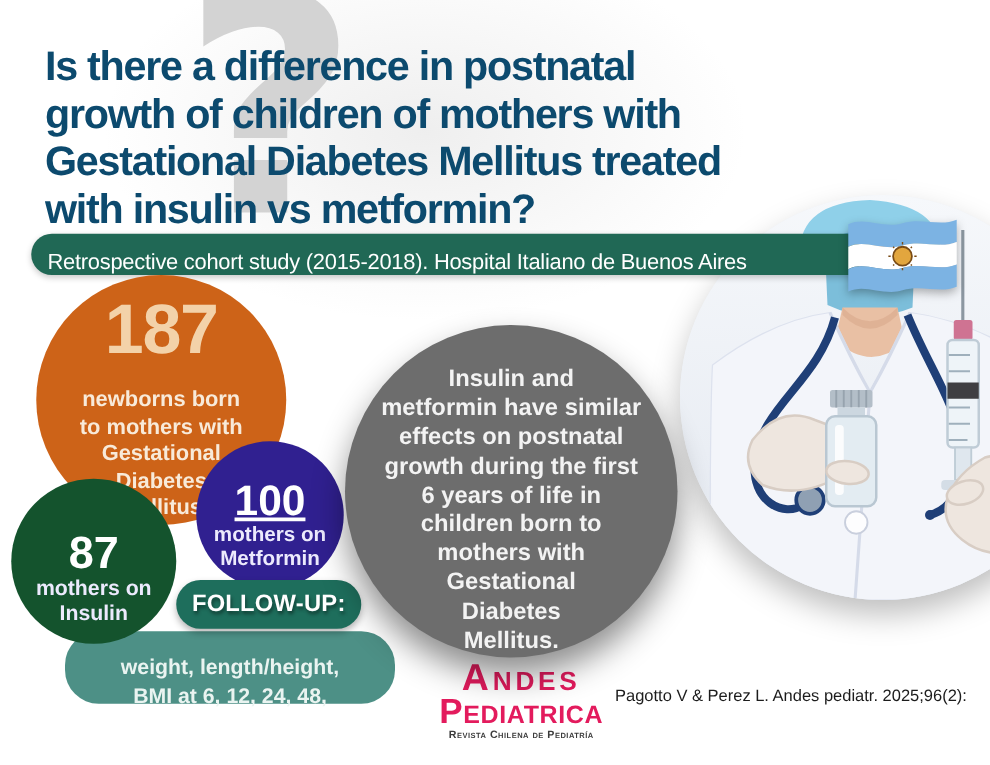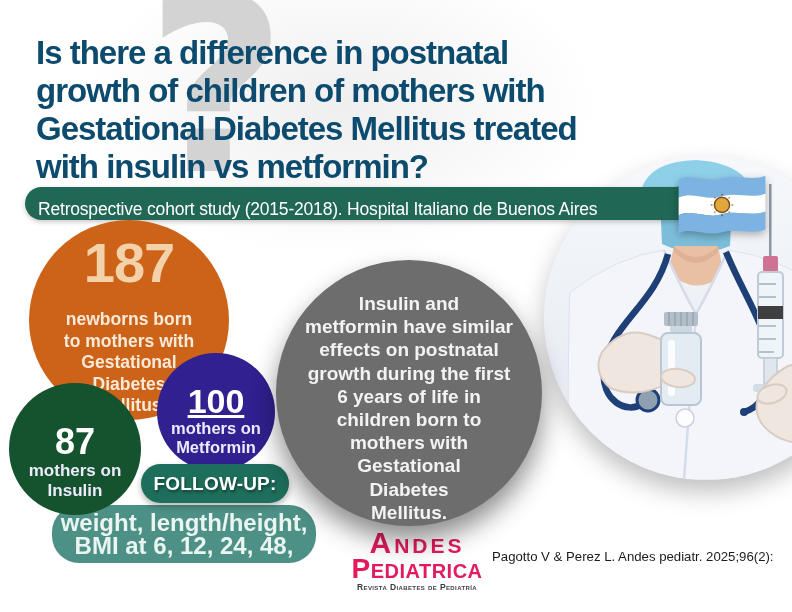--- a/index.html
+++ b/index.html
@@ -64,21 +64,21 @@
     background:#1e6e5c;border-radius:20px;display:flex;align-items:center;justify-content:center;
     box-shadow:0 3px 6px rgba(0,0,0,.3);
   }
   .badge span{color:#ffffff;font-size:19px;font-weight:700;letter-spacing:.2px;
     text-shadow:1px 2px 3px rgba(0,0,0,.45);}
 
   
   .tealbox{
     position:absolute;left:52px;top:505px;width:264px;height:58px;z-index:5;
     background:#4d9086;border-radius:27px;text-align:center;color:#eaf4f1;
-    font-size:24px;line-height:23px;font-weight:600;padding-top:6px;box-sizing:border-box;
+    font-size:17px;line-height:23px;font-weight:600;padding-top:17px;box-sizing:border-box;
   }
 
   
   .gray-circle{
     position:absolute;left:276px;top:260px;width:266px;height:266px;border-radius:50%;
     background:#6d6d6d;z-index:8;box-shadow:0 14px 26px rgba(0,0,0,.45);
     display:flex;align-items:flex-start;justify-content:center;text-align:center;
   }
   .gray-circle p{margin:32px 0 0 0;color:#f3f3f3;font-size:19px;line-height:23.2px;font-weight:700;}
 
@@ -221,20 +221,20 @@
 children born to
 mothers with
 Gestational
 Diabetes
 Mellitus.</p>
   </div>
 
   <div class="logo">
     <div class="logo-andes">Andes</div>
     <div class="logo-pedi">Pediatrica</div>
-    <div class="logo-tag">Revista Diabetes de Pediatría</div>
+    <div class="logo-tag">Revista Chilena de Pediatría</div>
   </div>
 
   <div class="citation">
     <div>Pagotto V &amp; Perez L. Andes pediatr. 2025;96(2):</div>
   </div>
 
 </div>
 
 </body></html>

